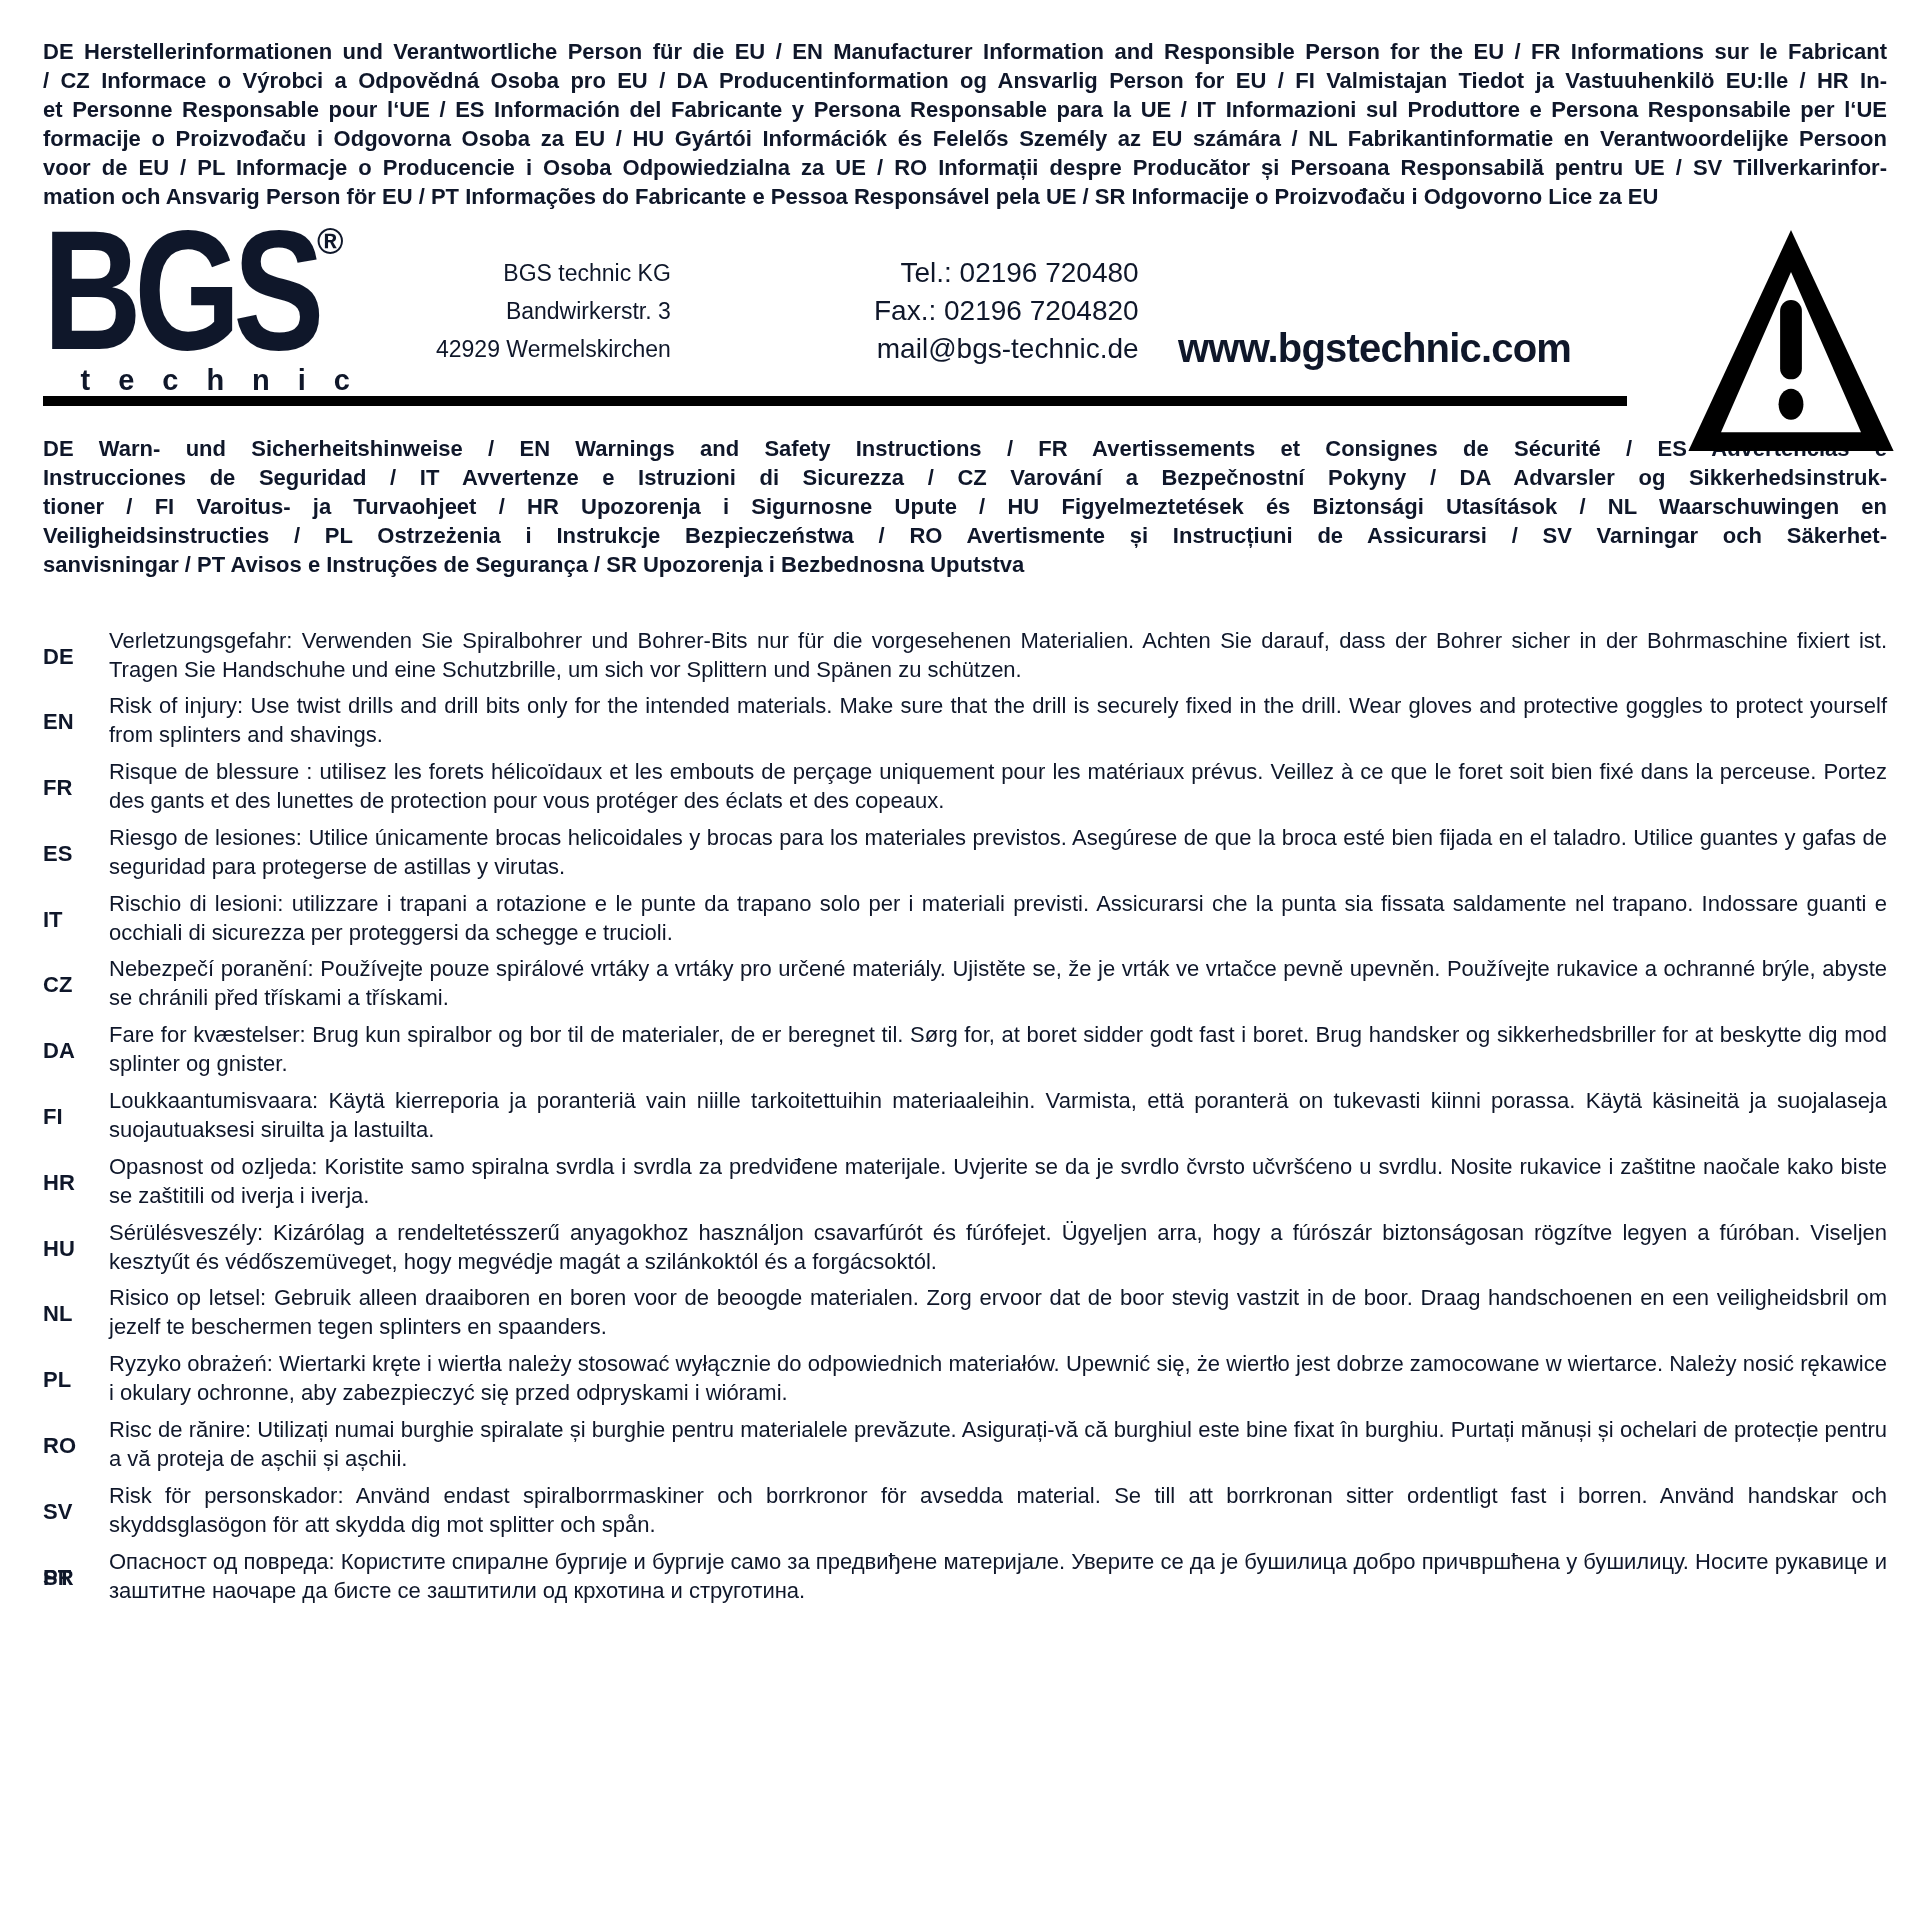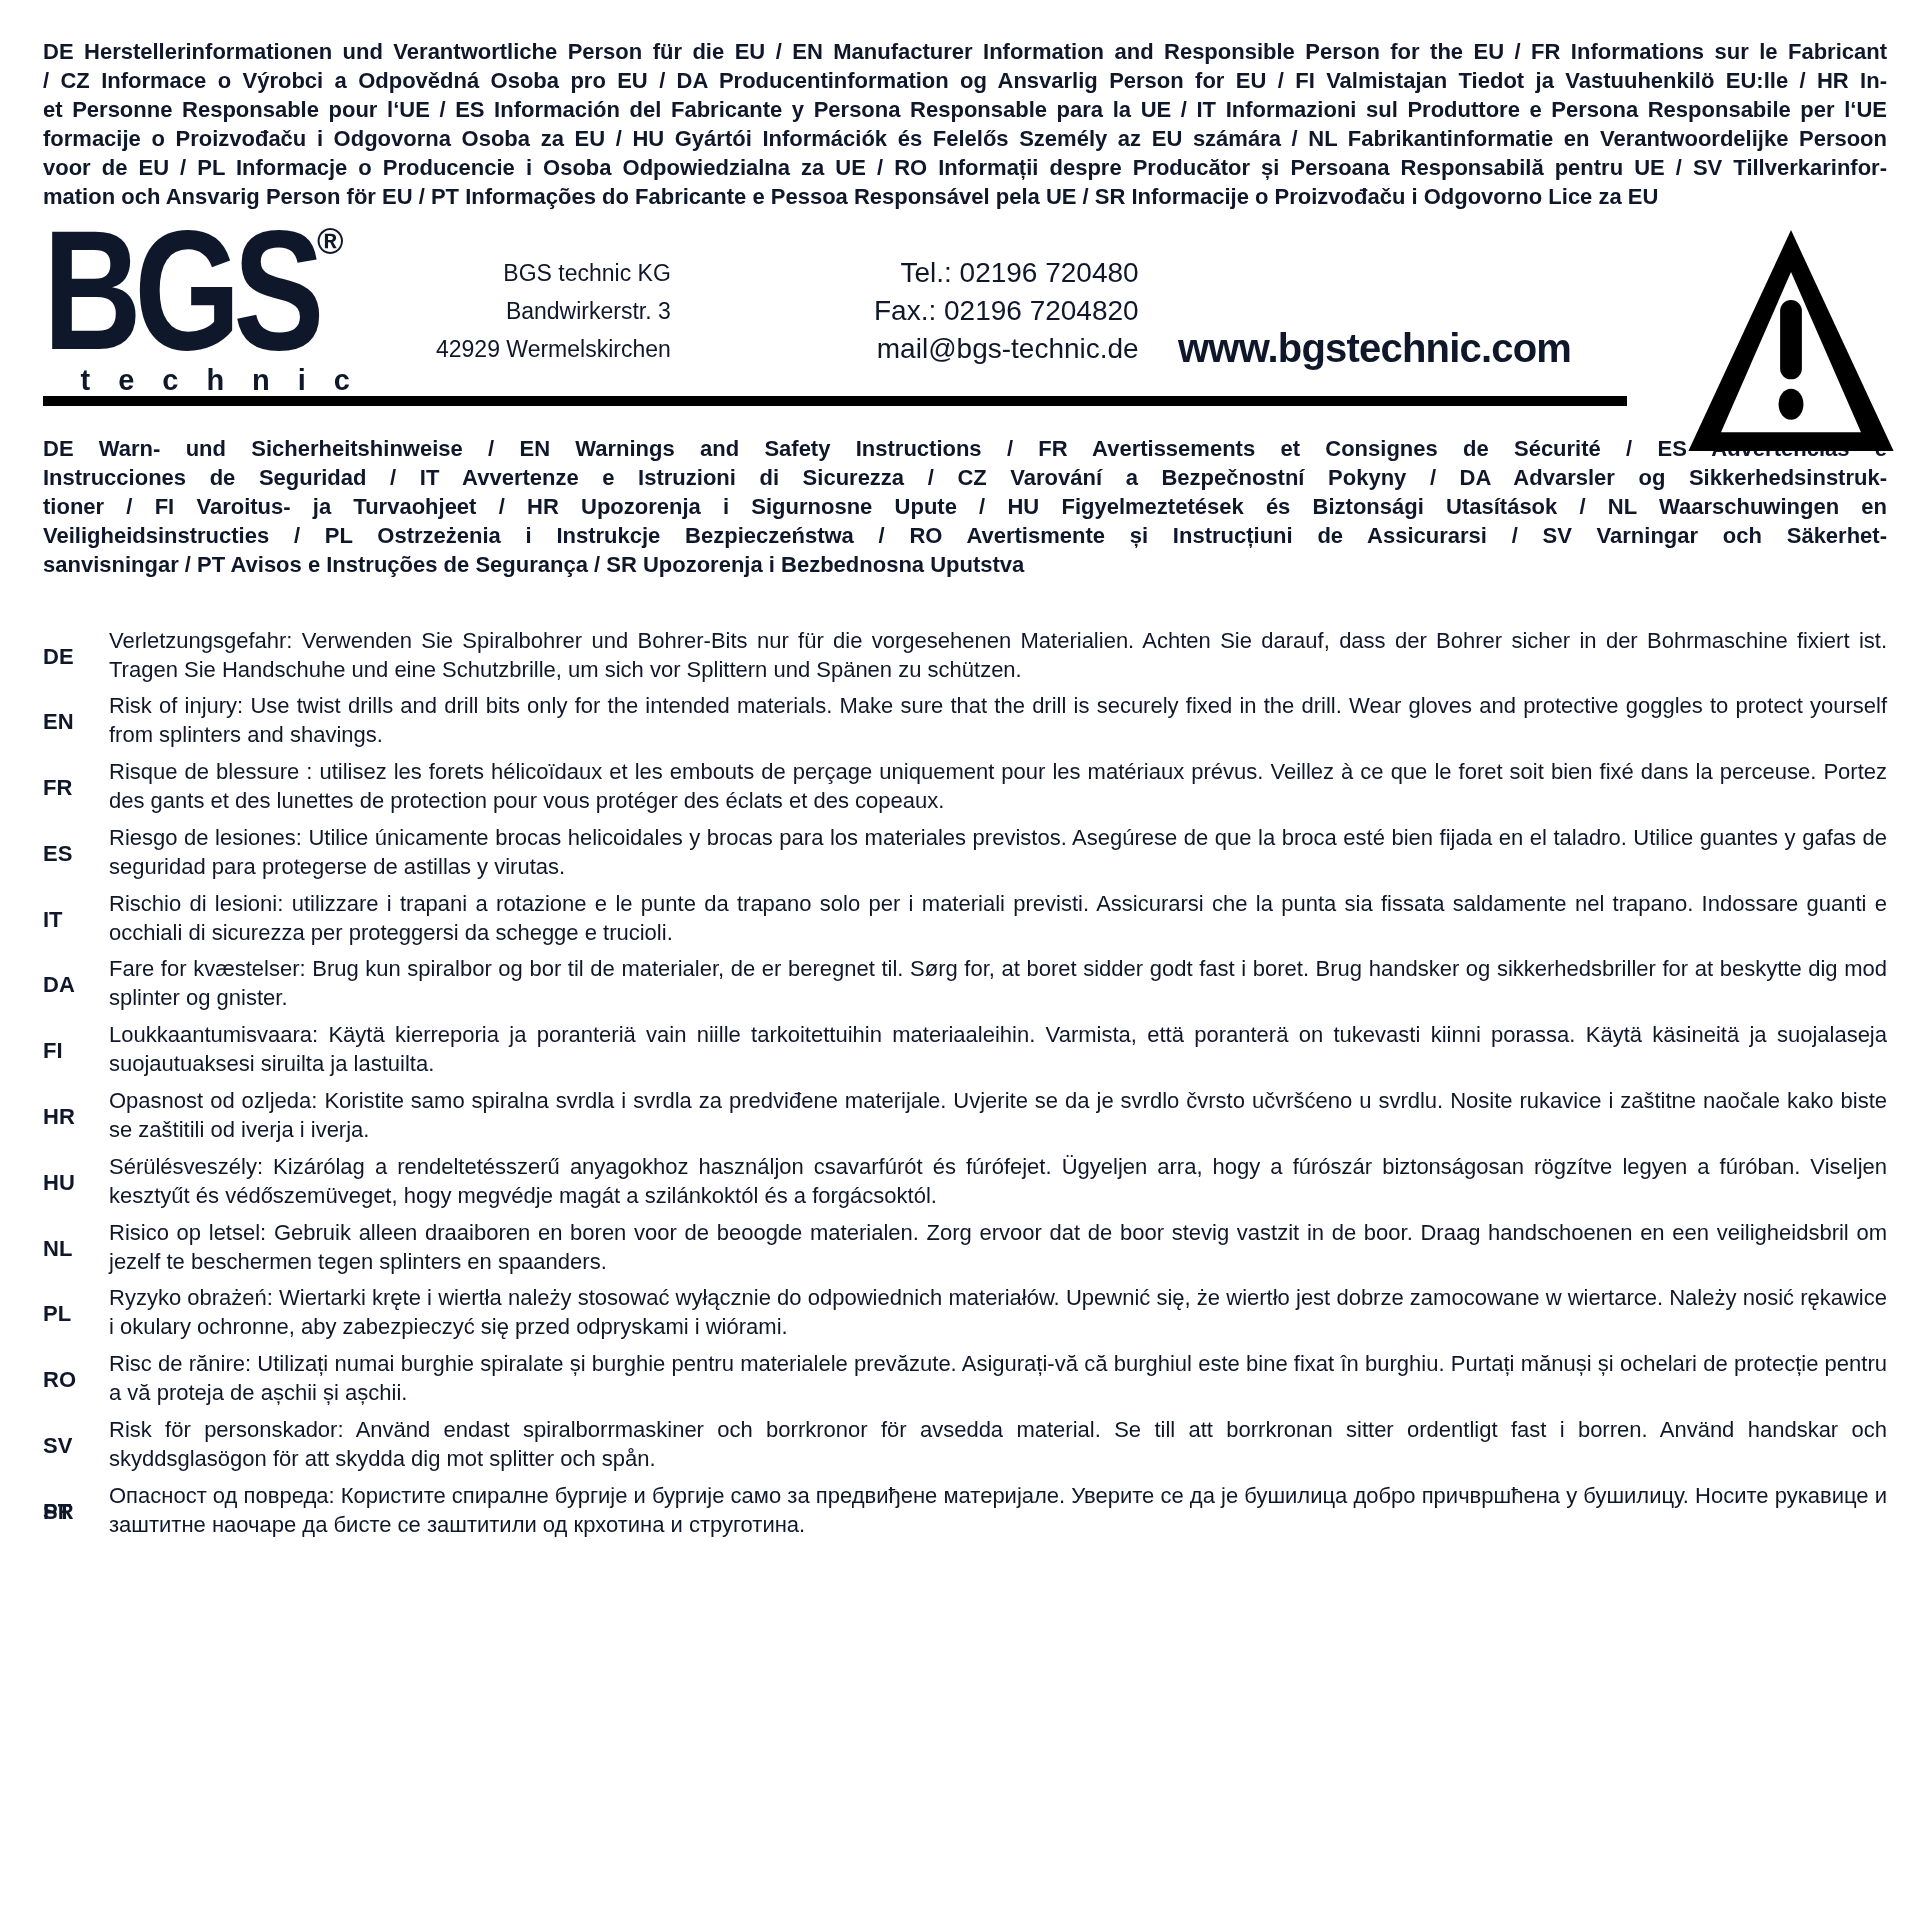--- a/index.html
+++ b/index.html
@@ -163,20 +163,24 @@
       <div class="warning-item">
         <span class="warning-code">ES</span>
         <span class="warning-text">Riesgo de lesiones: Utilice únicamente brocas helicoidales y brocas para los materiales previstos. Asegúrese de que la broca esté bien fijada en el taladro. Utilice guantes y gafas de seguridad para protegerse de astillas y virutas.</span>
       </div>
 
       <div class="warning-item">
         <span class="warning-code">IT</span>
         <span class="warning-text">Rischio di lesioni: utilizzare i trapani a rotazione e le punte da trapano solo per i materiali previsti. Assicurarsi che la punta sia fissata saldamente nel trapano. Indossare guanti e occhiali di sicurezza per proteggersi da schegge e trucioli.</span>
       </div>
 
+      <div class="warning-item">
+        <span class="warning-code">CZ</span>
+        <span class="warning-text">Nebezpečí poranění: Používejte pouze spirálové vrtáky a vrtáky pro určené materiály. Ujistěte se, že je vrták ve vrtačce pevně upevněn. Používejte rukavice a ochranné brýle, abyste se chránili před třískami a třískami.</span>
+      </div>
 
       <div class="warning-item">
         <span class="warning-code">DA</span>
         <span class="warning-text">Fare for kvæstelser: Brug kun spiralbor og bor til de materialer, de er beregnet til. Sørg for, at boret sidder godt fast i boret. Brug handsker og sikkerhedsbriller for at beskytte dig mod splinter og gnister.</span>
       </div>
 
       <div class="warning-item">
         <span class="warning-code">FI</span>
         <span class="warning-text">Loukkaantumisvaara: Käytä kierreporia ja poranteriä vain niille tarkoitettuihin materiaaleihin. Varmista, että poranterä on tukevasti kiinni porassa. Käytä käsineitä ja suojalaseja suojautuaksesi siruilta ja lastuilta.</span>
       </div>

